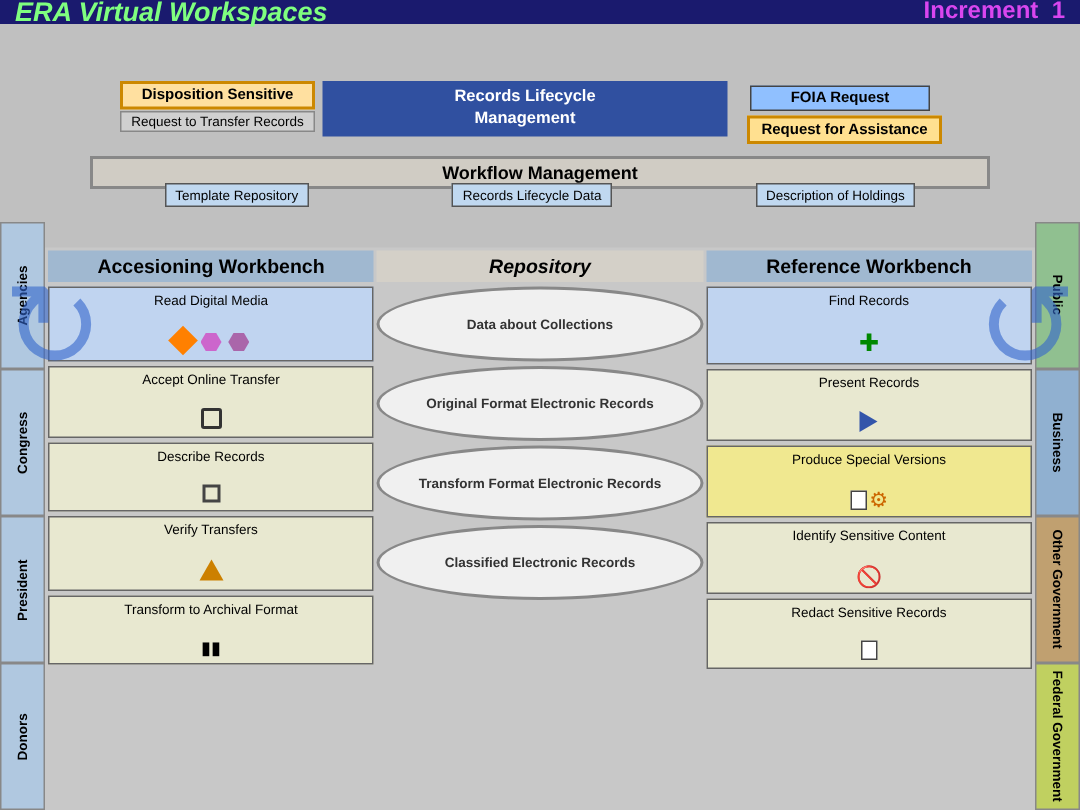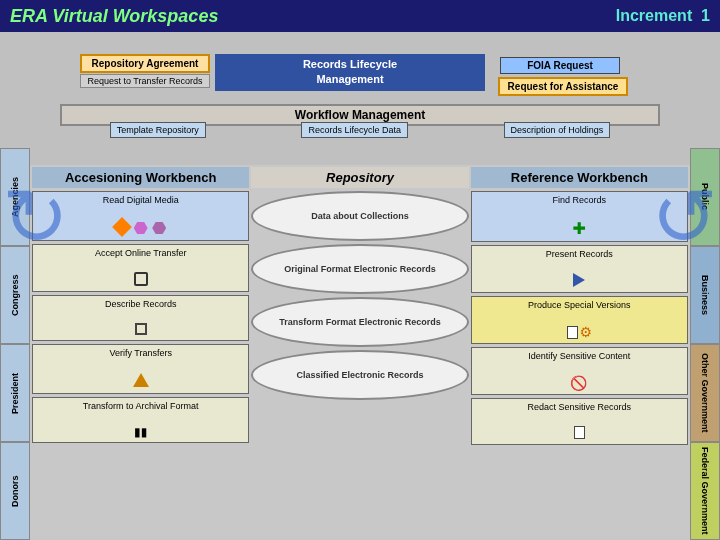--- a/index.html
+++ b/index.html
@@ -13,31 +13,31 @@
     }
 
     
     .header {
       background: #1a1a6e;
       color: white;
       display: flex;
       align-items: center;
       justify-content: space-between;
       padding: 4px 10px;
-      height: 32px;
+      height: 16px;
     }
     .header-title {
       font-size: 18px;
       font-weight: bold;
       font-style: italic;
       color: #7fff7f;
     }
     .header-increment {
       font-size: 16px;
-      color: #5eead4;
+      color: #d946ef;
       font-weight: bold;
     }
 
     
     .foia-box {
       position: absolute;
       top: 57px;
       right: 100px;
       background: #90c0ff;
       border: 1px solid #444;
@@ -262,21 +262,21 @@
 
 <div class="header">
   <span class="header-title">ERA Virtual Workspaces</span>
   <span class="header-increment">
     <span>Increment</span>&nbsp;
     <span>1</span>
   </span>
 </div>
 
 <div class="disposition-box">
-  <span>Repository Agreement</span>
+  <span>Disposition Sensitive</span>
 </div>
 
 <div class="transfer-box">
   <span>Request to Transfer Records</span>
 </div>
 
 <div class="rlm-box">
   <span>Records Lifecycle</span><br>
   <span>Management</span>
 </div>

